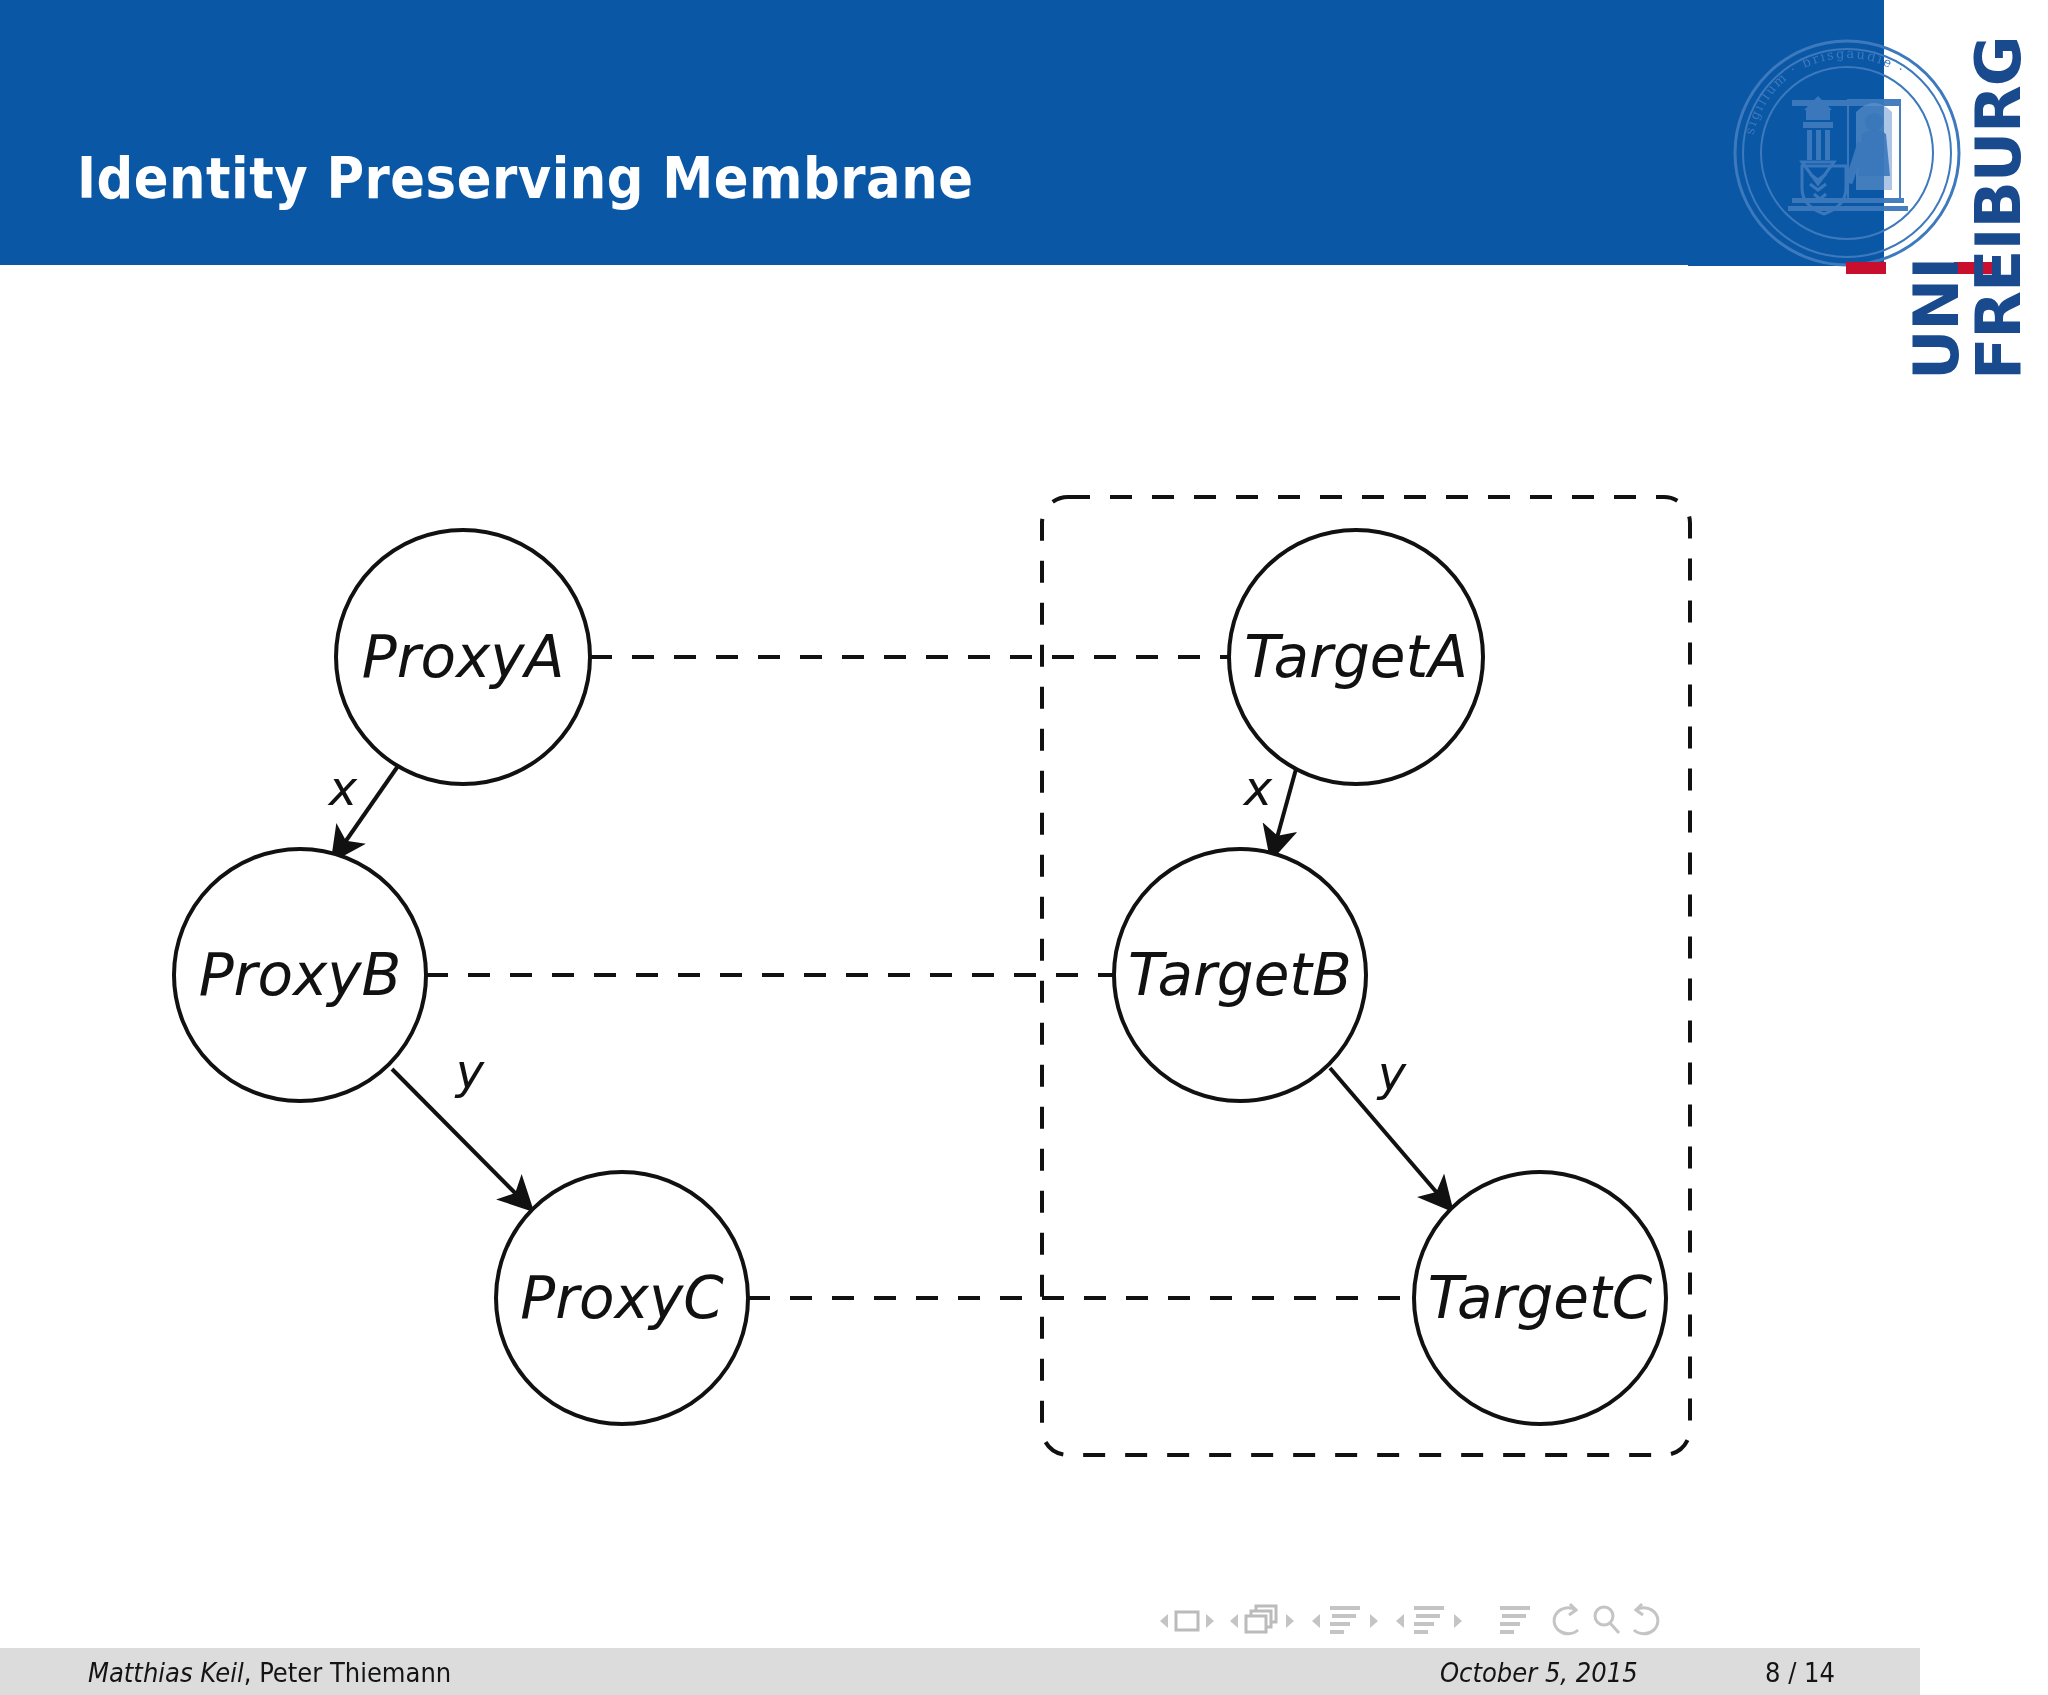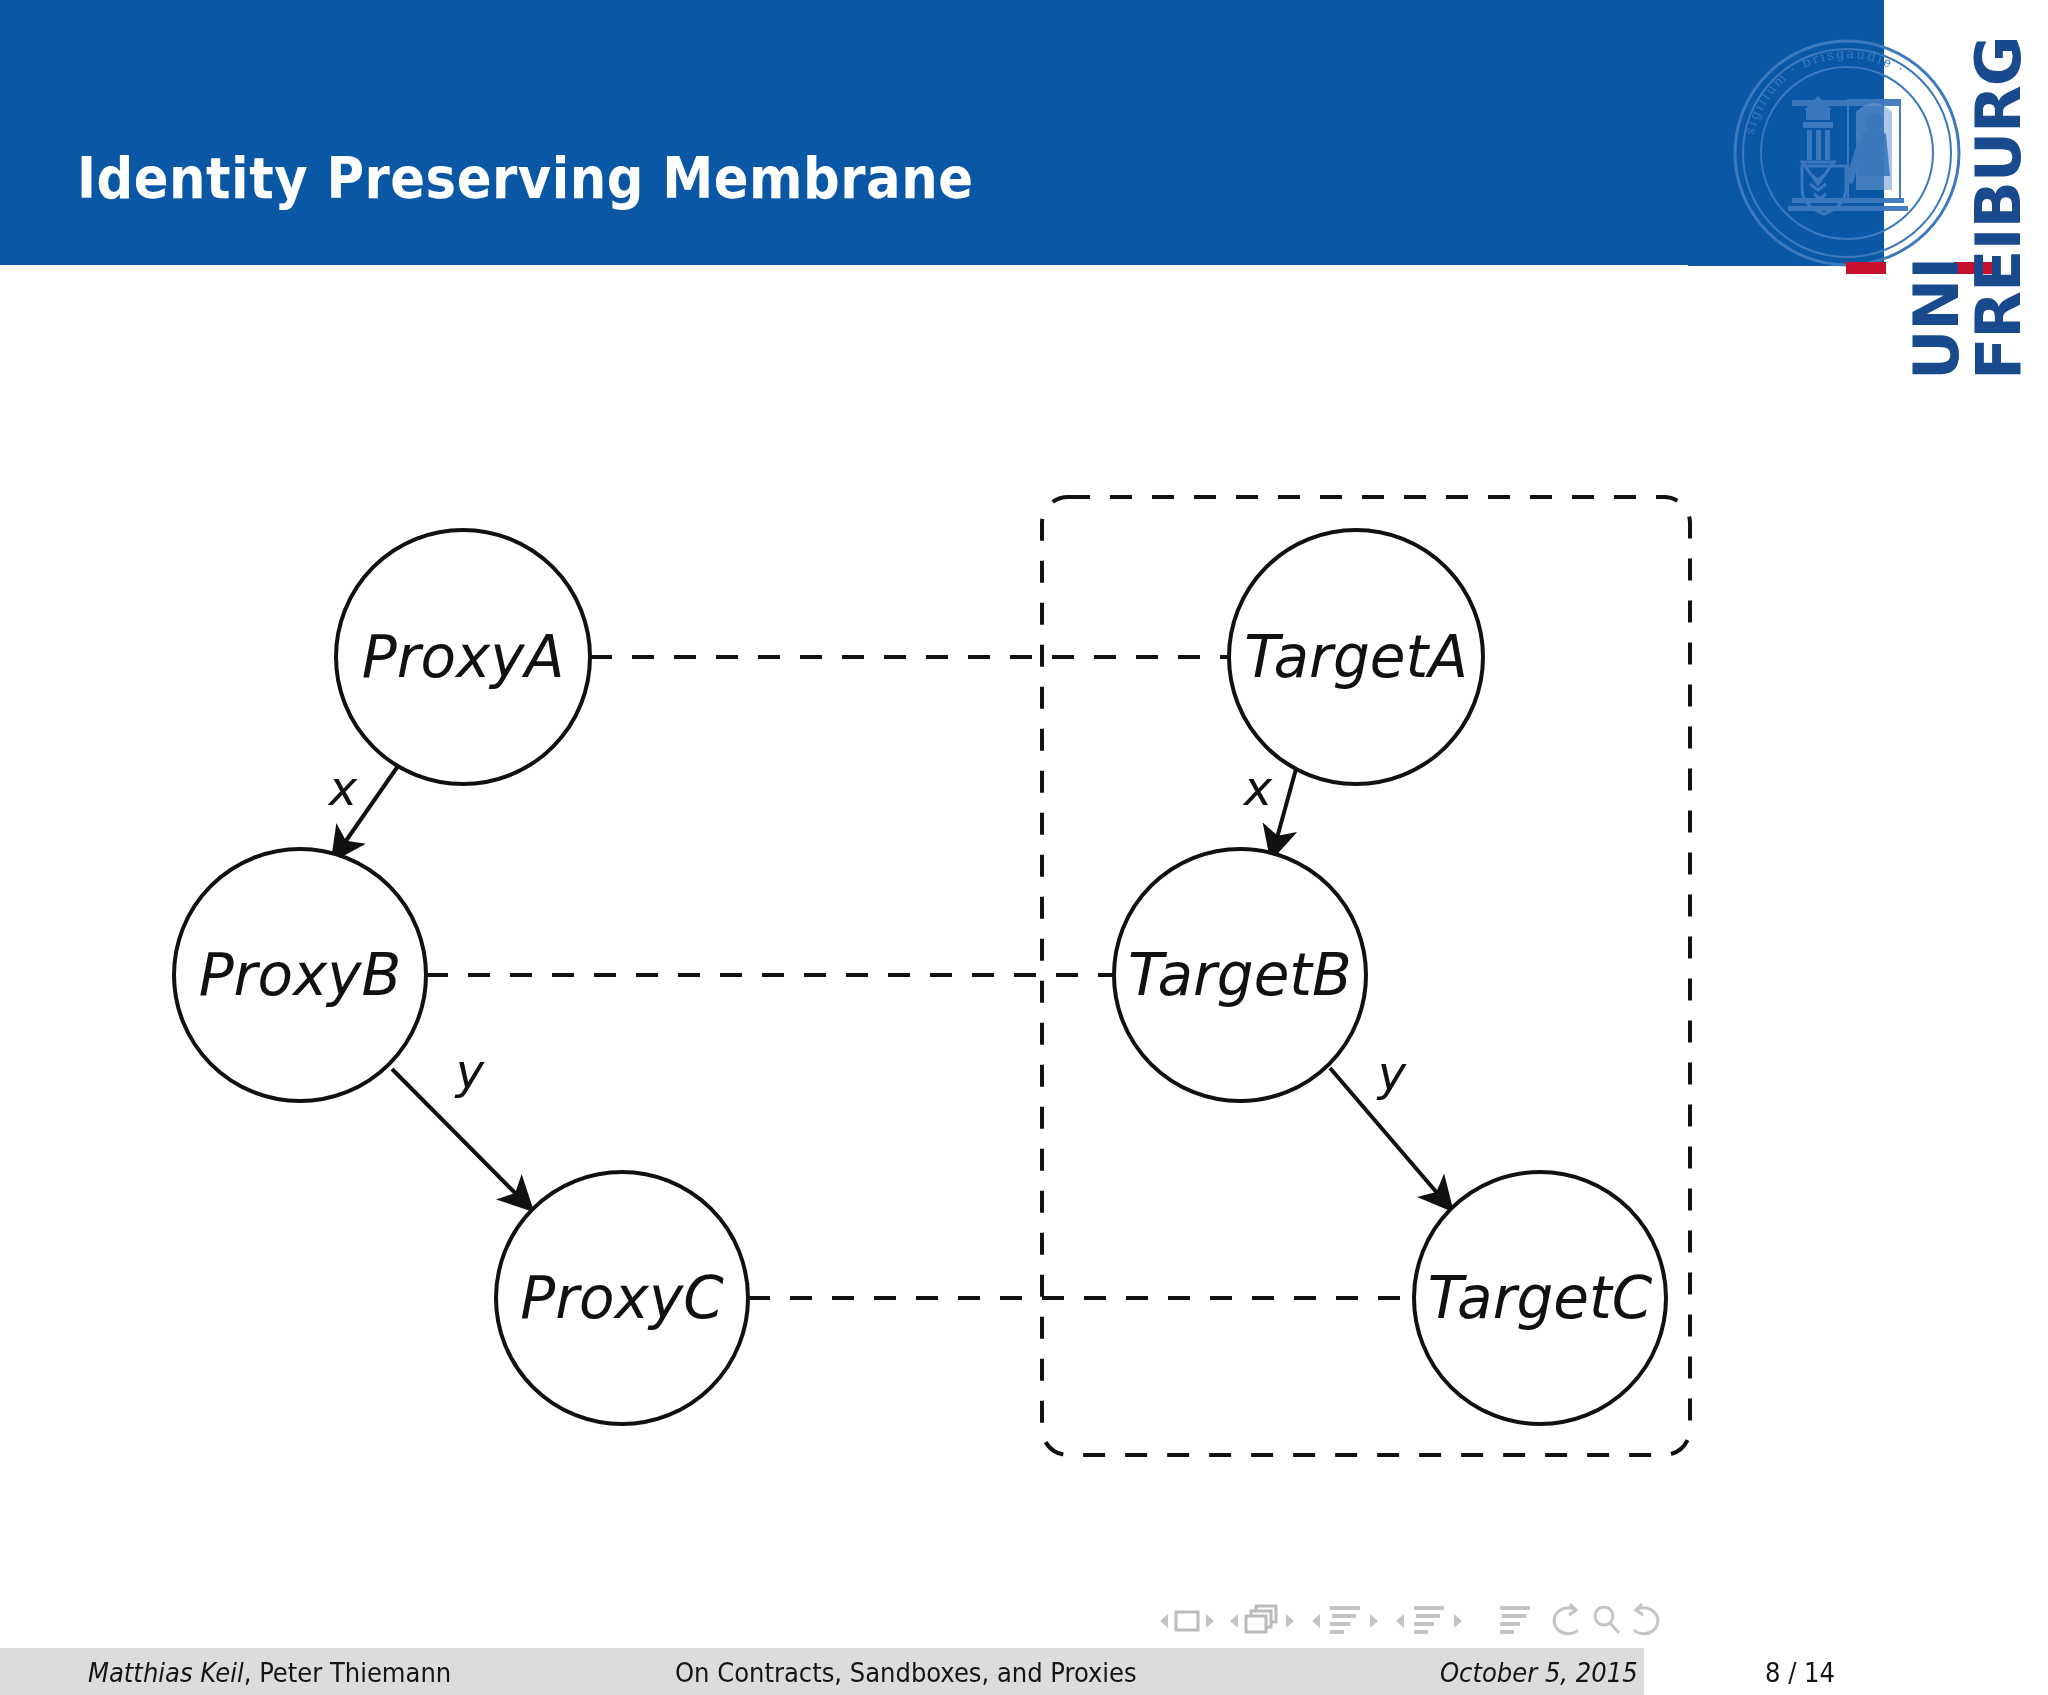--- a/index.html
+++ b/index.html
@@ -94,21 +94,21 @@
   #navbar {
     position: absolute;
     left: 1160px; top: 1596px;
     width: 760px; height: 52px;
   }
 
   
   #footer {
     position: absolute;
     left: 0; top: 1648px;
-    width: 1644px; height: 47px;
+    width: 1920px; height: 47px;
     background: #DCDCDC;
   }
   .footer-cell {
     position: absolute;
     top: 9px;
     font-size: 27px;
     color: #141414;
     white-space: nowrap;
     font-family: "DejaVu Sans Condensed", "DejaVu Sans", "Liberation Sans", sans-serif;
   }
@@ -298,16 +298,15 @@
       <g fill="none" stroke="#C4C4C4" stroke-width="3">
         <path d="M476 14 a14 13 0 1 1 -2 20"></path>
         <path d="M482 8 L476 14 L483 19"></path>
       </g>
     </g>
   </svg>
 </div>
 
 <div id="footer">
   <div id="footer-authors" class="footer-cell"><span id="footer-author-hl">Matthias Keil</span><span>, Peter Thiemann</span></div>
-  <div id="footer-institute" class="footer-cell">On Contracts, Sandboxes, and Proxies</div>
   <div id="footer-date" class="footer-cell">October 5, 2015</div>
   <div id="footer-page" class="footer-cell">8 / 14</div>
 </div>
 
 </body></html>

